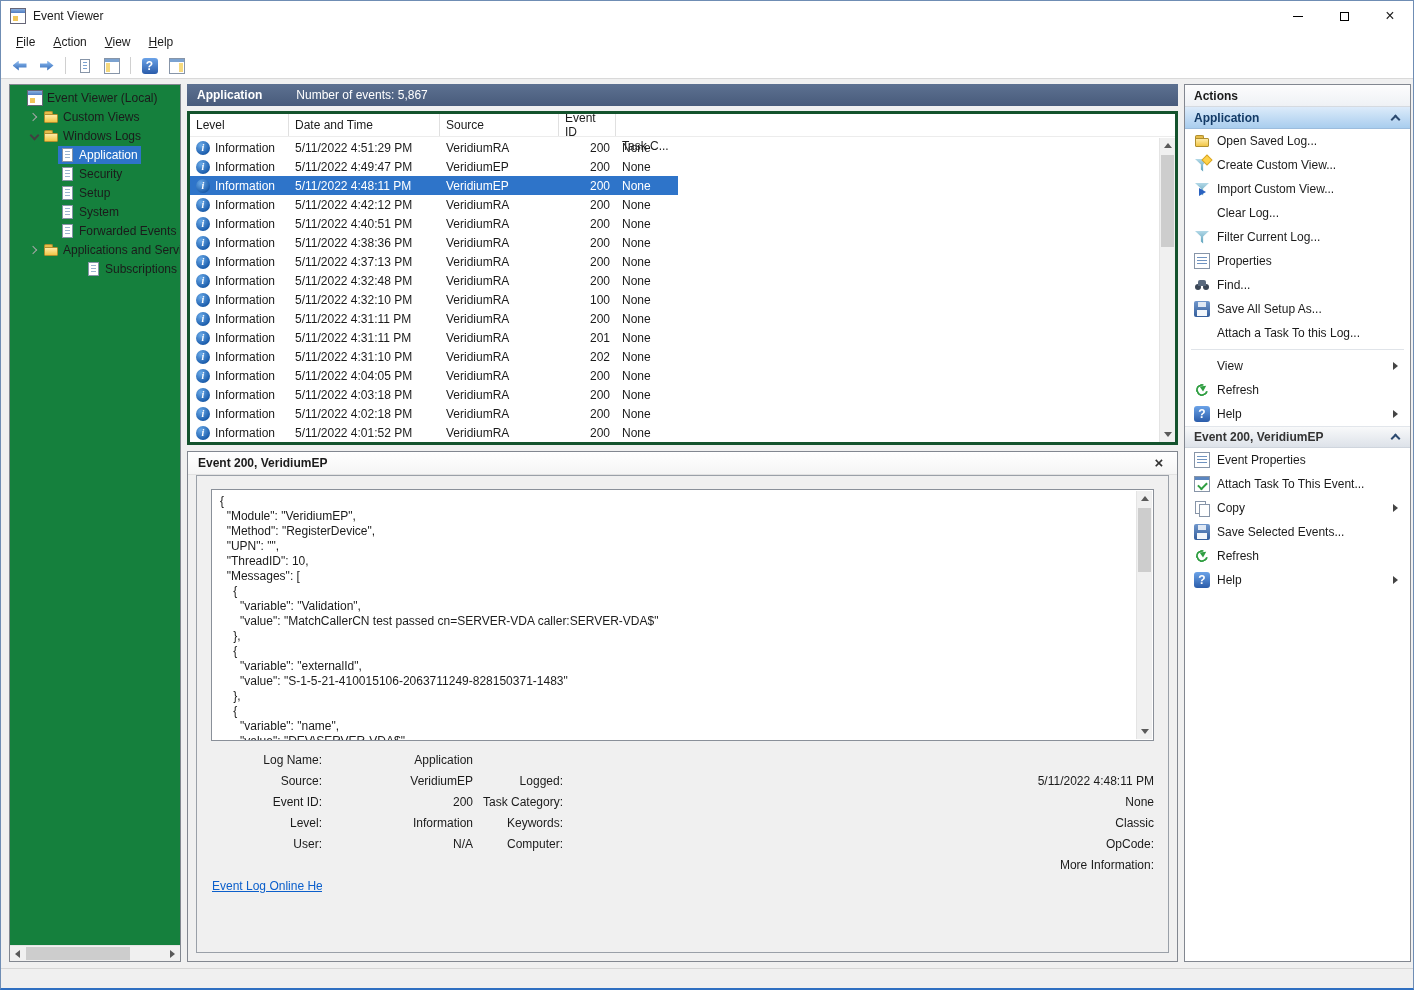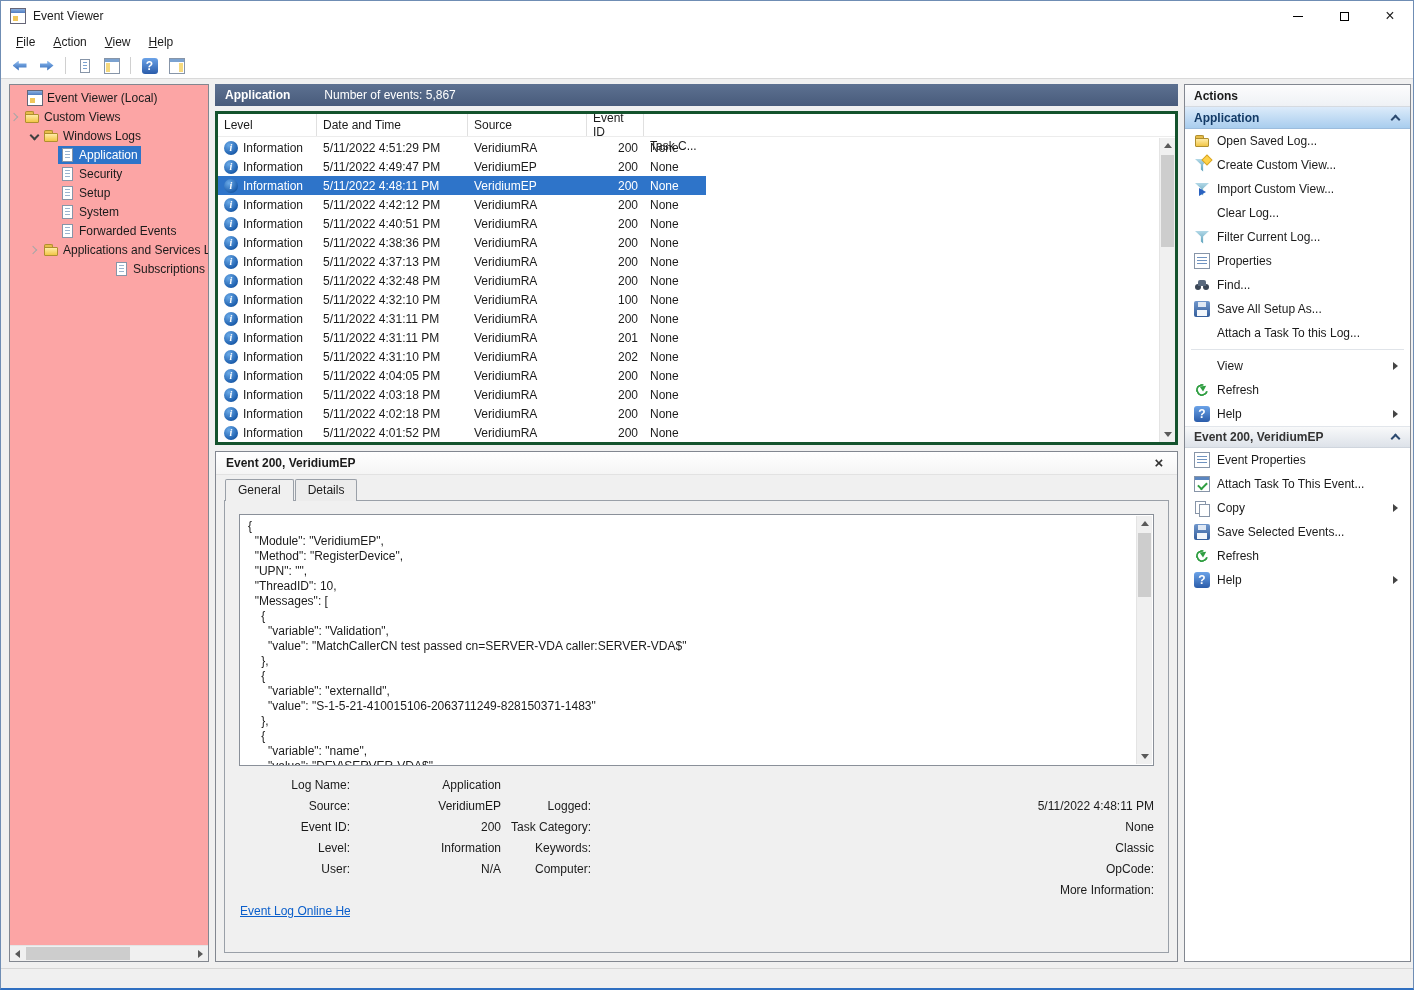--- a/index.html
+++ b/index.html
@@ -98,21 +98,21 @@
   .attach-task-icon::before { content:""; position:absolute; top:0; left:0; right:0; height:3px; background:#5b86c0; }
   .attach-task-icon::after { content:""; position:absolute; left:3px; top:5px; width:7px; height:4px;
       border-left:2px solid #2f9e41; border-bottom:2px solid #2f9e41; transform:rotate(-45deg); }
 
   .none-icon {}
 
   
   .workspace { flex:1; display:flex; padding:5px 2px 6px 8px; gap:6px; min-height:0; }
 
   
-  .tree-panel { width:200px; flex:none; background:#fca5a5; border:1px solid #828790; display:flex; flex-direction:column; }
+  .tree-panel { width:172px; flex:none; background:#15803d; border:1px solid #828790; display:flex; flex-direction:column; }
   .tree-items { flex:1; overflow:hidden; padding-top:3px; }
   .tree-row { display:flex; align-items:center; height:19px; gap:3px; white-space:nowrap; overflow:hidden; }
   .tree-inner { display:inline-flex; align-items:center; gap:4px; padding:1px 3px 1px 1px; }
   .tree-row.selected .tree-inner { background:#2e74c9; color:#fff; }
   .expander { width:10px; height:10px; display:inline-block; position:relative; flex:none; }
   .expander.collapsed::before { content:""; position:absolute; left:1px; top:2px; width:5px; height:5px;
       border-right:1px solid #a6a6a6; border-top:1px solid #a6a6a6; transform:rotate(45deg); }
   .expander.expanded::before { content:""; position:absolute; left:2px; top:1px; width:5px; height:5px;
       border-right:2px solid #404040; border-bottom:2px solid #404040; transform:rotate(45deg); }
 
@@ -252,21 +252,21 @@
 
     <div class="tree-panel">
       <div class="tree-items">
           <div class="tree-row" style="padding-left: 3px;">
             <span class="expander none"></span>
             <span class="tree-inner">
               <span class="icon console-icon"></span>
               <span class="tree-label">Event Viewer (Local)</span>
             </span>
           </div>
-          <div class="tree-row" style="">
+          <div class="tree-row" style="padding-left: 19px;">
             <span class="expander collapsed"></span>
             <span class="tree-inner">
               <span class="icon folder-icon"></span>
               <span class="tree-label">Custom Views</span>
             </span>
           </div>
           <div class="tree-row" style="padding-left: 19px;">
             <span class="expander expanded"></span>
             <span class="tree-inner">
               <span class="icon folder-icon"></span>
@@ -512,24 +512,20 @@
           <div class="sb-thumb" style="top:17px;height:92px;"></div>
           <div class="sb-btn sb-down"></div>
         </div>
       </div>
 
       <div class="detail-region">
         <div class="detail-header">
           <span class="detail-title">Event 200, VeridiumEP</span>
           <span class="close-x"></span>
         </div>
-        <div class="tabs-strip">
-            <div class="tab active">General</div>
-            <div class="tab">Details</div>
-          </div>
         <div class="tab-box">
           <div class="event-text-box">
             <div class="event-json">{
   "Module": "VeridiumEP",
   "Method": "RegisterDevice",
   "UPN": "",
   "ThreadID": 10,
   "Messages": [
     {
       "variable": "Validation",

